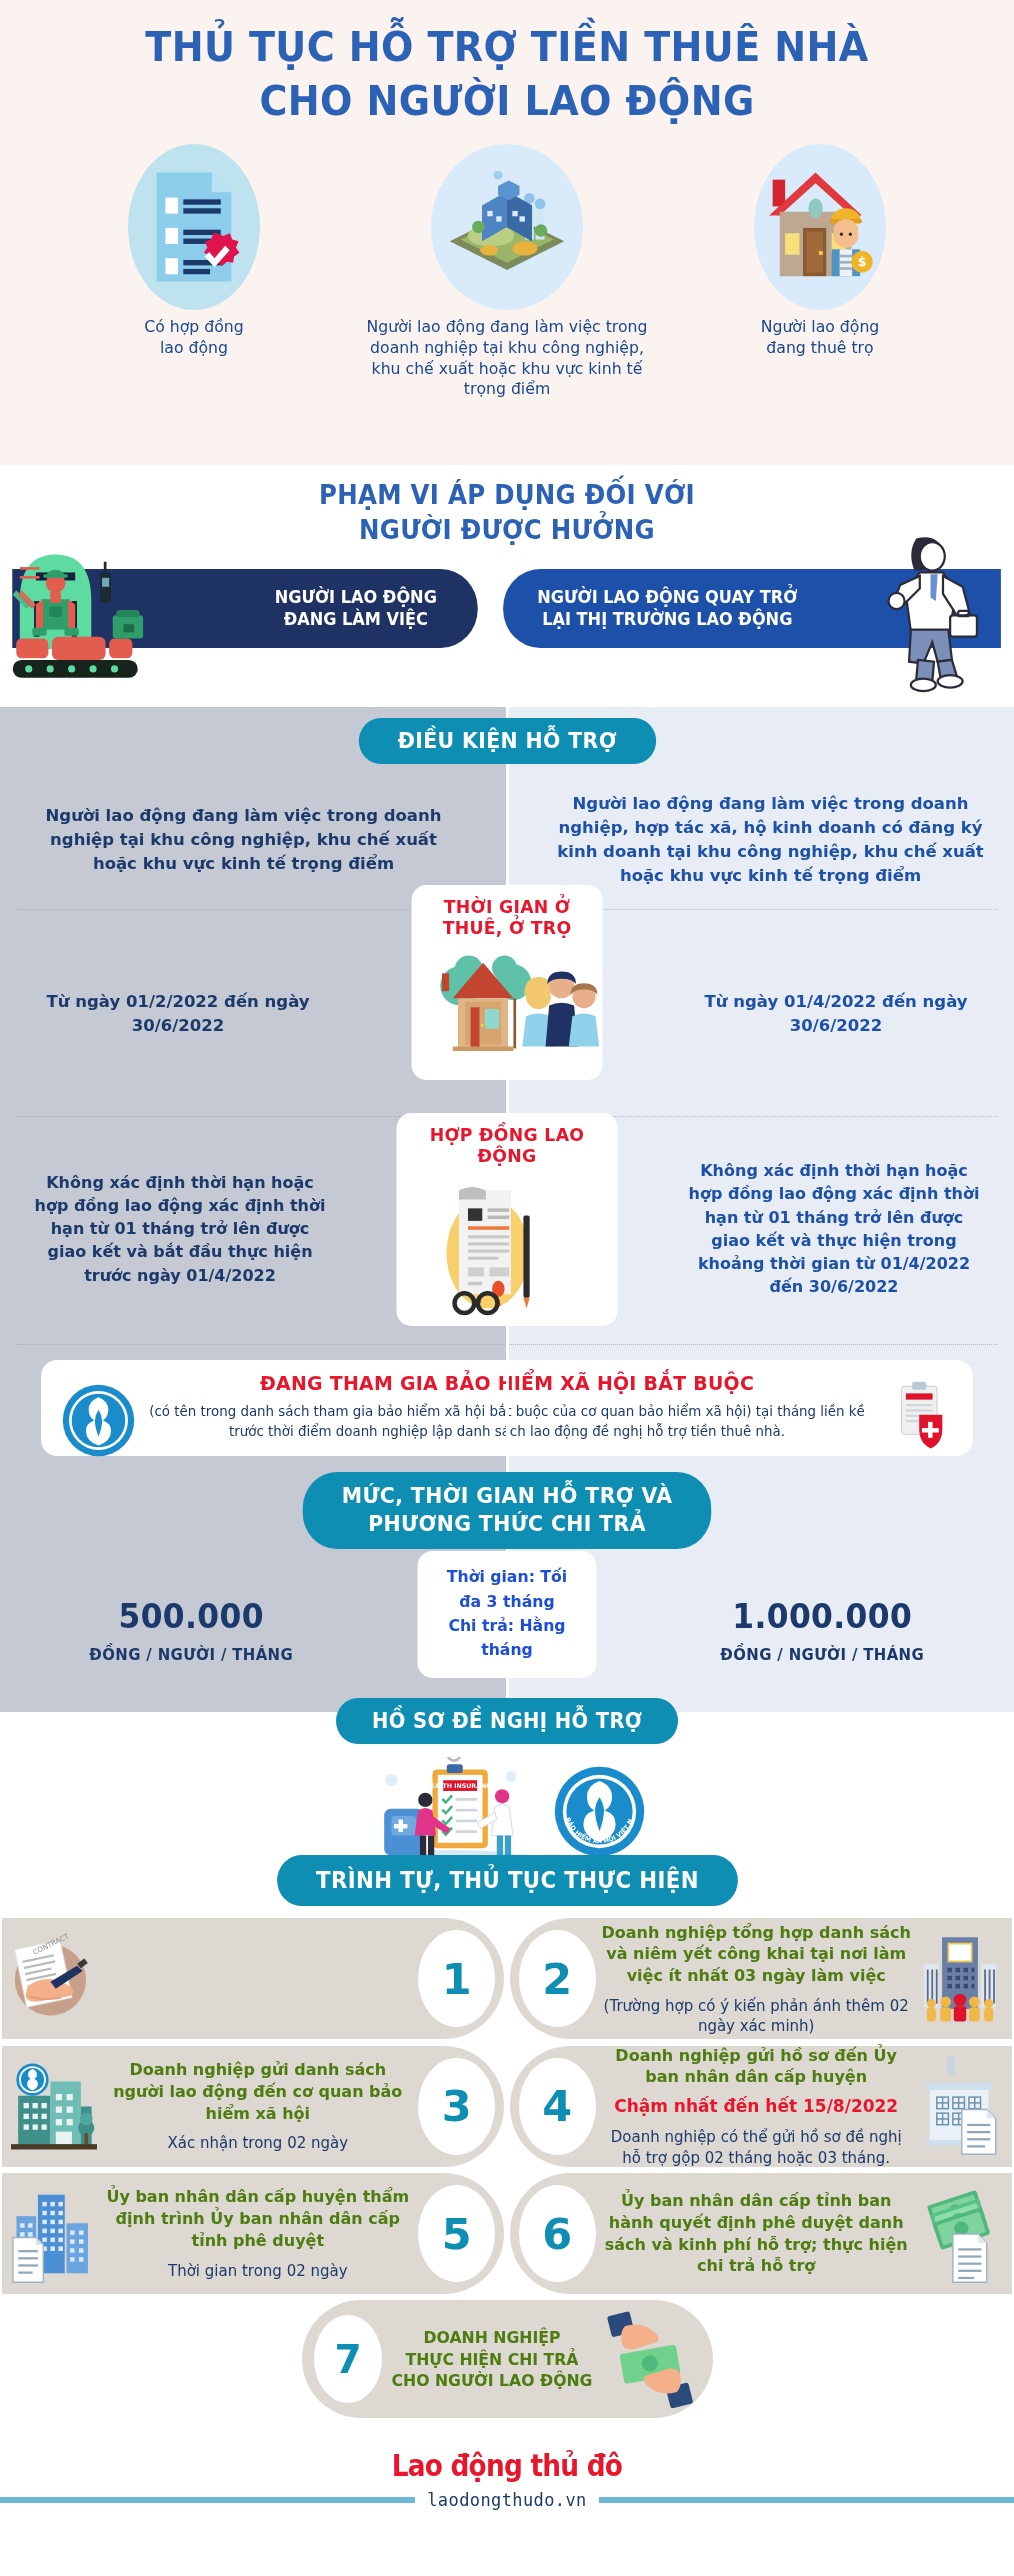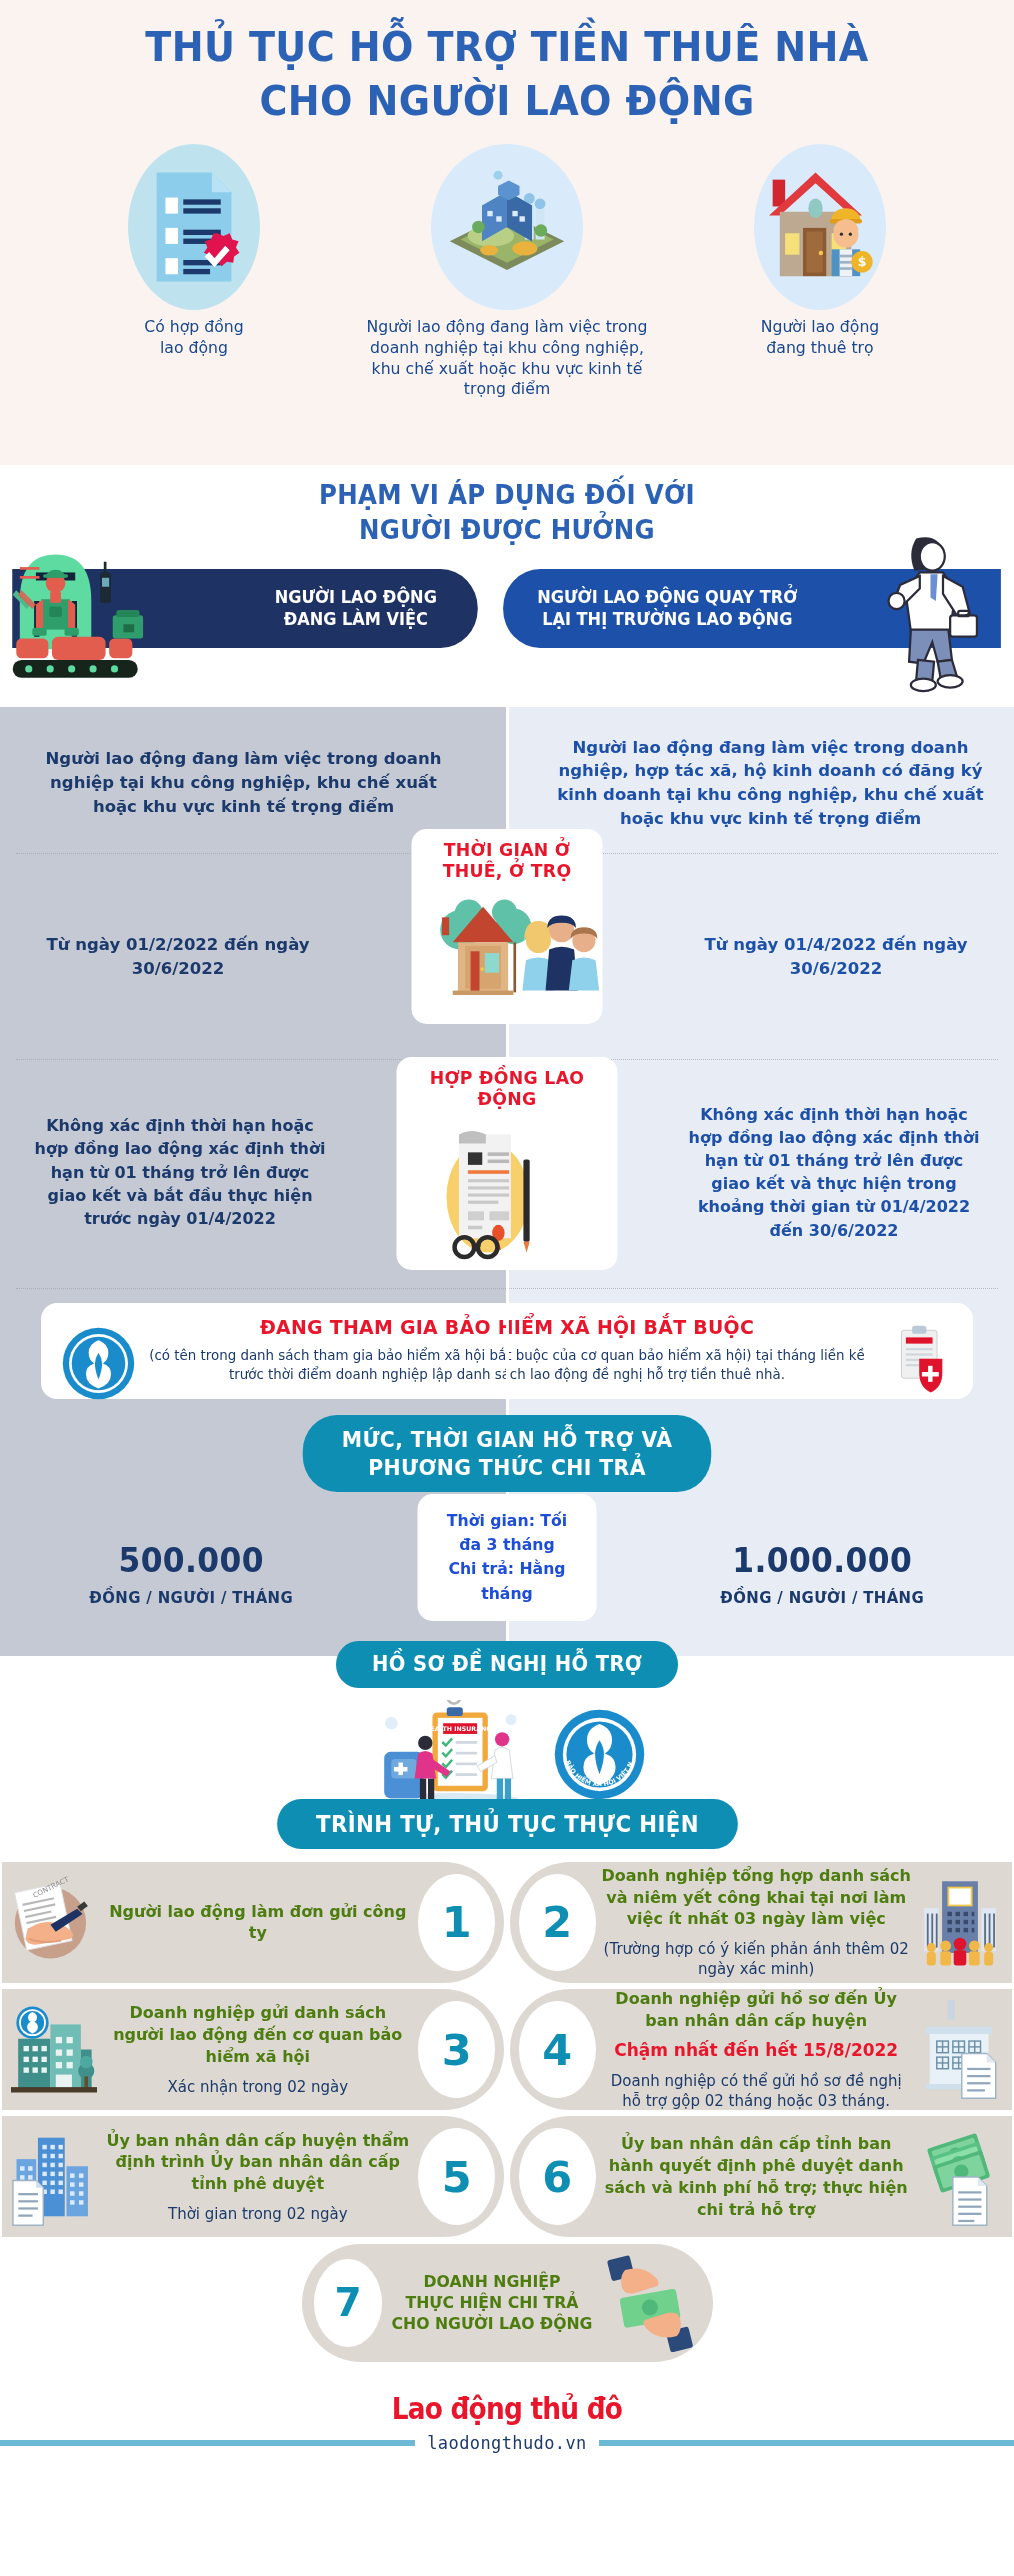--- a/index.html
+++ b/index.html
@@ -490,20 +490,25 @@
           <span>NGƯỜI LAO ĐỘNG QUAY TRỞ</span><br>
           <span>LẠI THỊ TRƯỜNG LAO ĐỘNG</span>
         </span>
       </div>
     </div>
   </section>
 
   <section style="position:relative;">
     <div class="seam"></div>
 
+    <div style="background:linear-gradient(90deg,#c5c9d4 50%, #e8ecf4 50%); padding-top:10.7px; position:relative;">
+      <div class="pill-wrap">
+        <div class="pill" style="font-size:21.5px; padding:9px 41px;">ĐIỀU KIỆN HỖ TRỢ</div>
+      </div>
+    </div>
 
     <div class="band" style="padding-top:12.5px;">
       <div class="half l">Người lao động đang làm việc trong doanh nghiệp tại khu công nghiệp, khu chế xuất hoặc khu vực kinh tế trọng điểm</div>
       <div class="half r">Người lao động đang làm việc trong doanh nghiệp, hợp tác xã, hộ kinh doanh có đăng ký kinh doanh tại khu công nghiệp, khu chế xuất hoặc khu vực kinh tế trọng điểm</div>
     </div>
     <div style="background:linear-gradient(90deg,#c5c9d4 50%, #e8ecf4 50%); padding:5.4px 16px 0;">
       <div class="dotted"></div>
     </div>
 
     <div class="band" style="padding:5.4px 0 0; min-height:202px; position:relative;">
@@ -731,23 +736,20 @@
               <rect x="16" y="51" width="34" height="2.5"></rect>
               <rect x="16" y="58" width="24" height="2.5"></rect>
             </g>
             <text x="26" y="28" font-size="8" fill="#8a8a8a" font-family="DejaVu Sans, sans-serif" transform="rotate(-26 26 28)">CONTRACT</text>
             <path d="M18 64 q14 -12 32 -8 q12 3 18 10 q4 5 -2 8 l-34 6 q-14 2 -16 -6 z" fill="#f3b089"></path>
             <path d="M44 58 l30 -18 l6 6 l-30 20z" fill="#1e3264"></path>
             <path d="M74 38 l8 -6 l4 5 l-8 6z" fill="#3a3a3a"></path>
             <path d="M20 74 q16 6 36 2" fill="none" stroke="#e09c78" stroke-width="2"></path>
           </svg>
         </span>
-        <div class="step-body">
-          <div class="step-title">Người lao động làm đơn gửi công ty</div>
-        </div>
         <div class="step-num">1</div>
       </div>
 
       <div class="step r">
         <div class="step-num">2</div>
         <div class="step-body">
           <div class="step-title">Doanh nghiệp tổng hợp danh sách và niêm yết công khai tại nơi làm việc ít nhất 03 ngày làm việc</div>
           <div class="step-note">(Trường hợp có ý kiến phản ánh thêm 02 ngày xác minh)</div>
         </div>
         <span class="step-ico">

